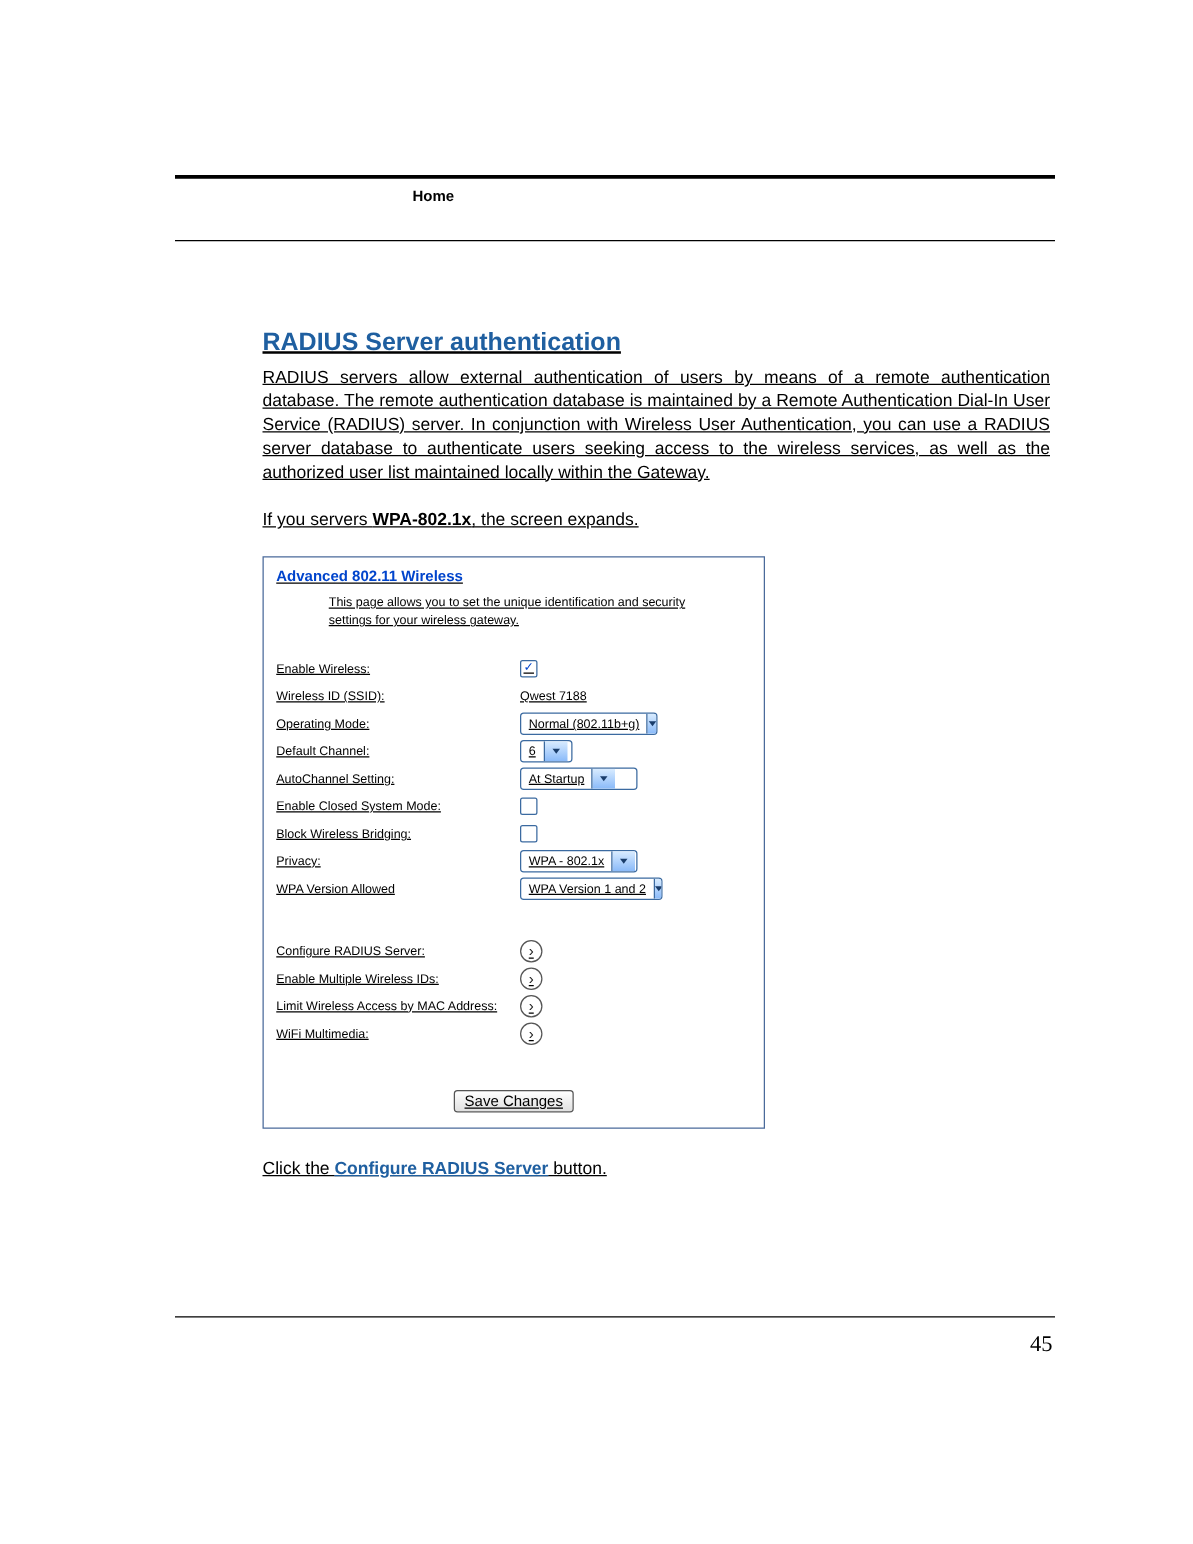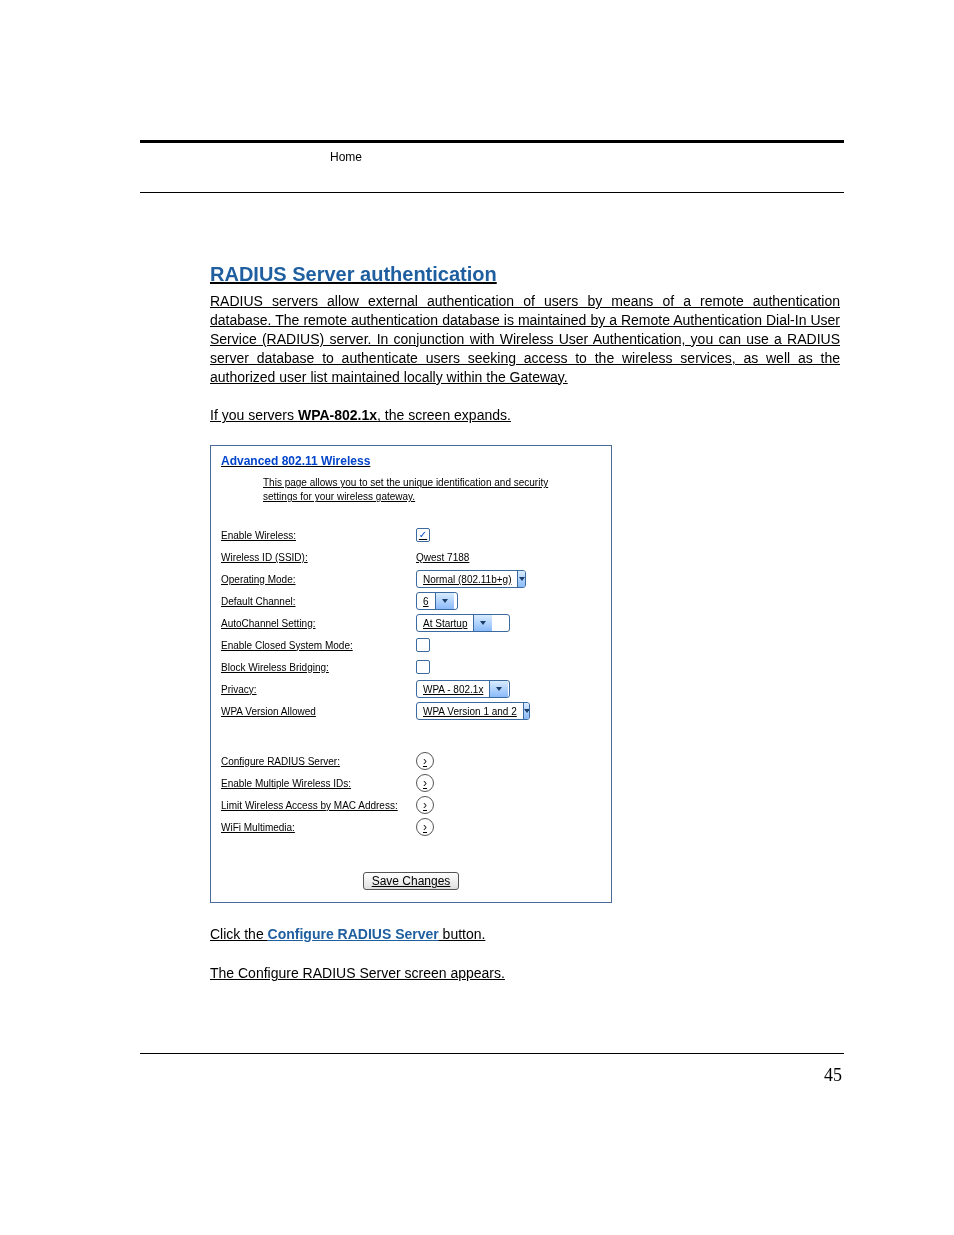--- a/index.html
+++ b/index.html
@@ -20,21 +20,21 @@
     border-top: 3px solid #000;
     margin-left: 0;
   }
   .top-rule-thin {
     border-top: 1px solid #000;
     margin-top: 28px;
     margin-left: 0;
   }
   .header-label {
     font-size: 12px;
-    font-weight: normal;
+    font-weight: bold;
     margin: 7px 0 0 190px;
   }
   .content {
     margin-left: 70px;
     margin-top: 70px;
     width: 630px;
     text-decoration: underline;
   }
   .section-title {
     font-size: 20px;
@@ -277,18 +277,17 @@
 
       <div class="save-row">
         <span class="save-btn">Save Changes</span>
       </div>
     </div>
 
     <p class="para">
       <span>Click the </span><a class="link">Configure RADIUS Server</a><span> button.</span>
     </p>
 
-    <p class="para">The Configure RADIUS Server screen appears.</p>
   </div>
 
   <div class="bottom-rule"></div>
   <div class="page-num">45</div>
 </div>
 
 </body></html>

